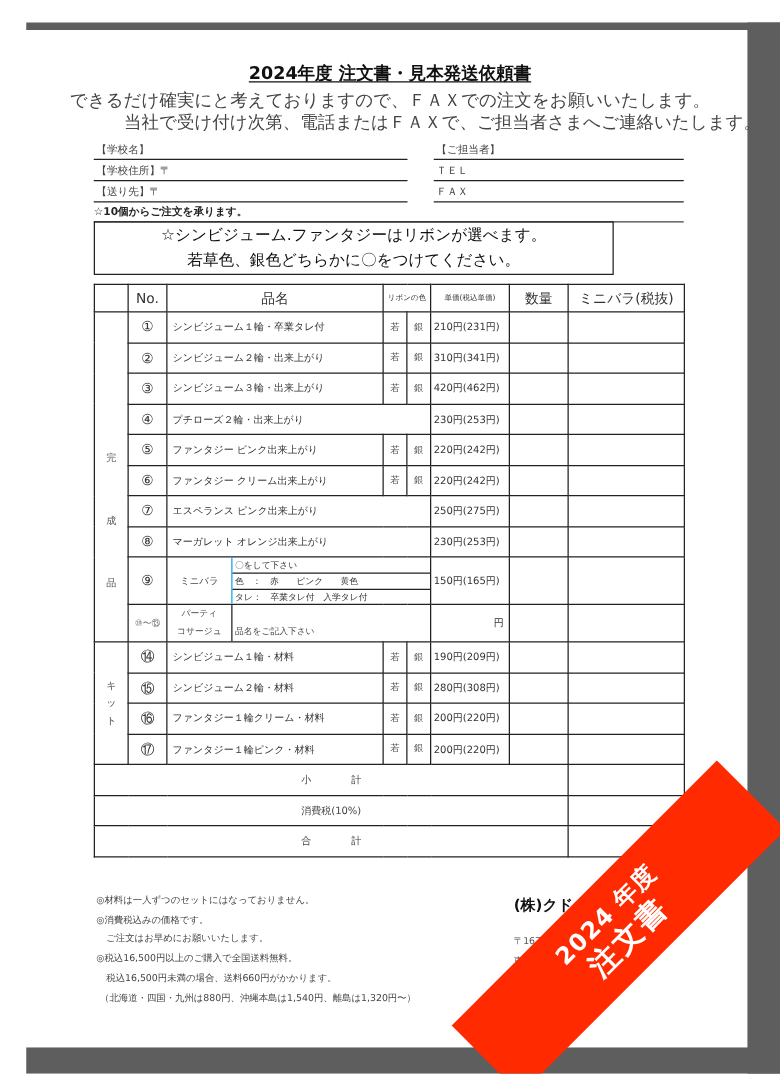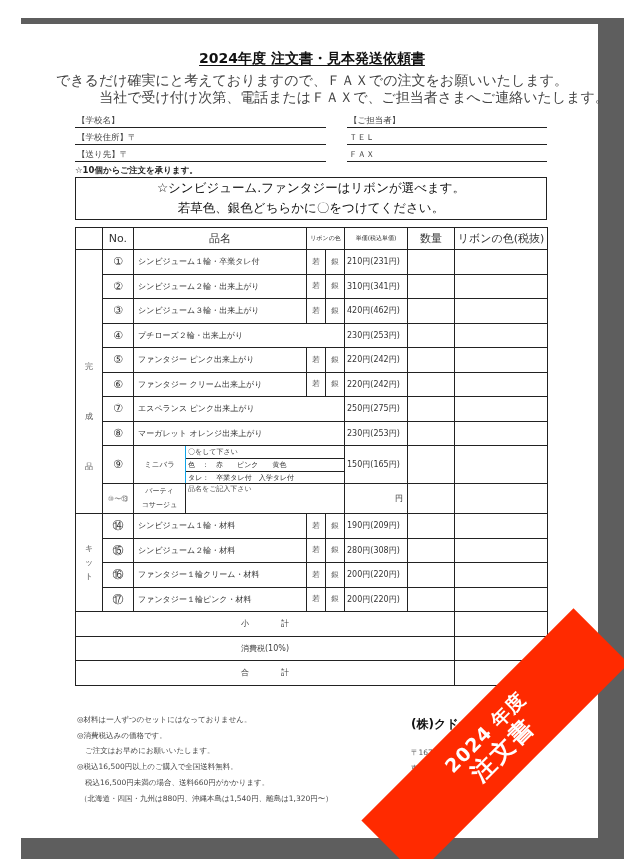--- a/index.html
+++ b/index.html
@@ -23,21 +23,21 @@
   .sub1 { top: 72px; }
   .sub2 { top: 89px; padding-left: 42px; }
 
   .field { position: absolute; font-size: 8.5px; color: #444; border-bottom: 1.5px solid #222; height: 15px; line-height: 15px; box-sizing: border-box; padding-left: 2px; }
   .fl { left: 75px; width: 251px; }
   .fr { left: 347px; width: 200px; }
   .r1 { top: 113px; } .r2 { top: 130px; } .r3 { top: 147px; }
   .notice10 { position: absolute; left: 75px; top: 163px; width: 472px; height: 14px; line-height: 14px; font-size: 8.5px; font-weight: bold; color: #222; border-bottom: 1px solid #444; }
 
   .ribbon-box {
-    position: absolute; left: 75px; top: 177px; width: 472px; height: 43px; box-sizing: border-box;
+    position: absolute; left: 75px; top: 177px; width: 416px; height: 43px; box-sizing: border-box;
     border: 1.5px solid #222; text-align: center; font-size: 12.5px; color: #111;
   }
   .ribbon-box div { height: 20px; line-height: 20px; }
 
   table.order {
     position: absolute; left: 75px; top: 227px; width: 472px;
     border-collapse: collapse; table-layout: fixed; font-size: 8px; color: #333;
     border: 1.5px solid #222;
   }
   table.order td, table.order th {
@@ -114,21 +114,21 @@
       <col style="width:93px">
   </colgroup>
   <tbody>
       <tr>
     <th></th>
     <th>No.</th>
     <th>品名</th>
     <th colspan="2" class="small">リボンの色</th>
     <th class="small">単価(税込単価)</th>
     <th>数量</th>
-    <th>リボンの色(税抜)</th>
+    <th>ミニバラ(税抜)</th>
   </tr>
 
   <tr>
     <td rowspan="10" class="cat">
       <div style="height:70px"></div>
       <div>完</div>
       <div style="height:36px"></div>
       <div>成</div>
       <div style="height:36px"></div>
       <div>品</div>
@@ -217,21 +217,21 @@
   </tr>
 
   <tr>
     <td class="no" style="height:30px; font-size:7px; color:#777;">⑩〜⑬</td>
     <td colspan="3" class="sub-rows">
       <div style="display:flex; height:29px;">
         <div style="width:51px; border-right:1px solid #222;" class="party">
           <div>パーティ</div>
           <div>コサージュ</div>
         </div>
-        <div style="flex:1; font-size:7px; padding-left:2px; color:#444;">品名をご記入下さい</div>
+        <div style="flex:1; font-size:7px; padding-left:2px; color:#444;margin-top:16px;">品名をご記入下さい</div>
       </div>
     </td>
     <td class="yen">円</td>
     <td></td>
     <td></td>
   </tr>
 
   <tr>
     <td rowspan="4" class="cat">
       <div>キ</div>

